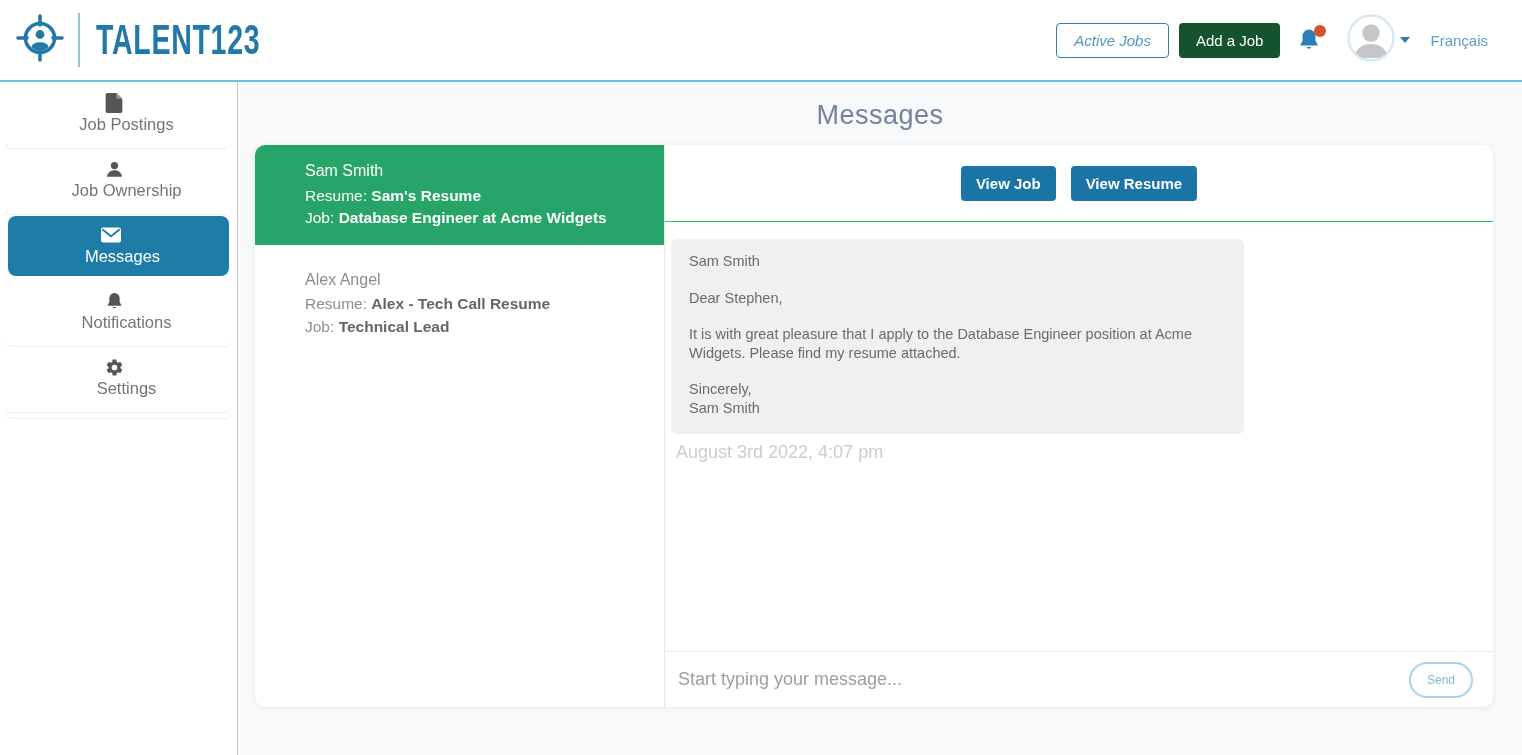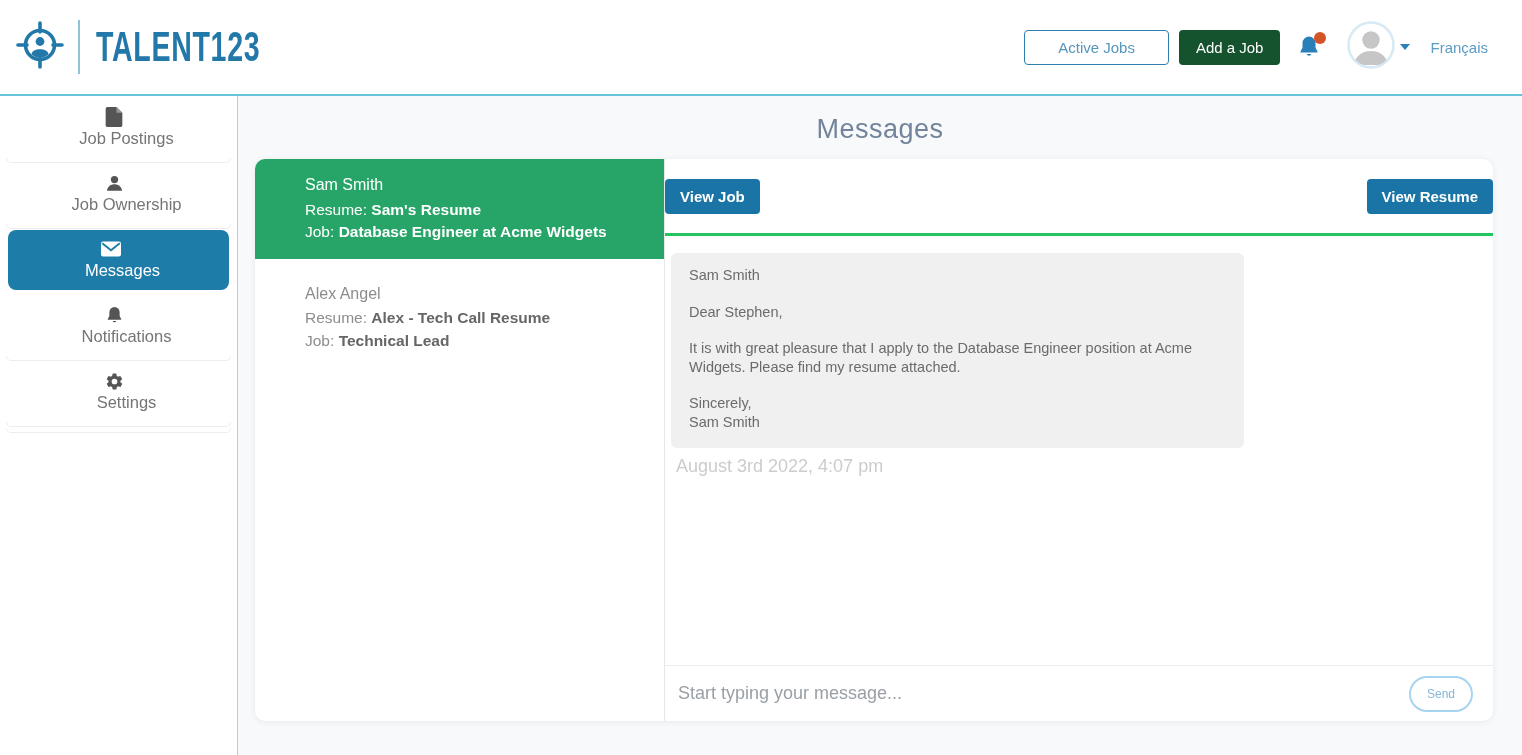--- a/index.html
+++ b/index.html
@@ -7,39 +7,40 @@
   body {
     font-family: "Liberation Sans", sans-serif;
     background: #f8f9fa;
     overflow: hidden;
     color: #757575;
   }
   .app { width: 1522px; height: 755px; display: flex; flex-direction: column; }
 
   
   header {
-    height: 96px; background: #ffffff;
+    height: 82px; background: #ffffff;
     border-bottom: 2px solid #67c2de;
     display: flex; align-items: center;
     padding: 0 34px 0 16px;
     flex: 0 0 auto;
   }
   .brand { display: flex; align-items: center; cursor: pointer; }
   .brand-divider { width: 2px; height: 54px; background: #8fc3dc; margin: 0 16px 0 14px; }
   .brand-name {
     display: inline-block;
     font-size: 42px; font-weight: 800; color: #2278a8;
     transform: scaleX(.68); transform-origin: left center;
     letter-spacing: 1px; white-space: nowrap;
   }
   .header-actions { margin-left: auto; display: flex; align-items: center; }
   .btn-outline {
     background: #fff; border: 1px solid #2e7fae; color: #5696bc;
-    font-size: 15px; padding: 8px 33px; border-radius: 4px; cursor: pointer;
+    font-size: 15px; padding: 8px 17px; border-radius: 4px; cursor: pointer;
     font-family: inherit;
+    font-style: italic;
   }
   .btn-green {
     background: #14532d; border: none; color: #fff;
     font-size: 15px; padding: 9px 17px; border-radius: 4px; cursor: pointer;
     margin-left: 10px; font-family: inherit;
   }
   .bell-wrap { position: relative; margin-left: 17px; cursor: pointer; width: 26px; height: 28px; }
   .bell-dot {
     position: absolute; top: -1px; right: -3px;
     width: 12px; height: 12px; border-radius: 50%; background: #d35427;
@@ -91,22 +92,22 @@
   .convo-col { width: 410px; flex: 0 0 auto; border-right: 1px solid #e7e7e7; }
   .convo { padding: 24px 24px 16px 50px; font-size: 15.5px; line-height: 22.5px; color: #8d8d8d; cursor: pointer; }
   .convo .convo-name { font-size: 16px; margin-bottom: 2px; }
   .convo b { font-weight: 700; color: #666; }
   .convo.selected { background: #27a568; color: #fff; padding-top: 15px; padding-bottom: 15px; }
   .convo.selected b { color: #fff; }
 
   
   .chat-col { flex: 1; min-width: 0; display: flex; flex-direction: column; }
   .chat-header {
-    height: 77px; flex: 0 0 auto; border-bottom: 3px solid #22c55e;
-    display: flex; align-items: center; justify-content: space-between; gap: 15px;
+    height: 77px; flex: 0 0 auto; border-bottom: 1px solid #22c55e;
+    display: flex; align-items: center; justify-content: center; gap: 15px;
   }
   .btn-blue {
     background: #1a75a6; color: #fff; border: none; border-radius: 4px;
     font-weight: 700; font-size: 15px; padding: 9px 15px; cursor: pointer;
     font-family: inherit;
   }
   .chat-body { flex: 1; min-height: 0; padding: 17px 0 0 6px; }
   .bubble {
     width: 573px; background: #f0f0f0; border-radius: 6px;
     padding: 13px 18px 17px 18px;

